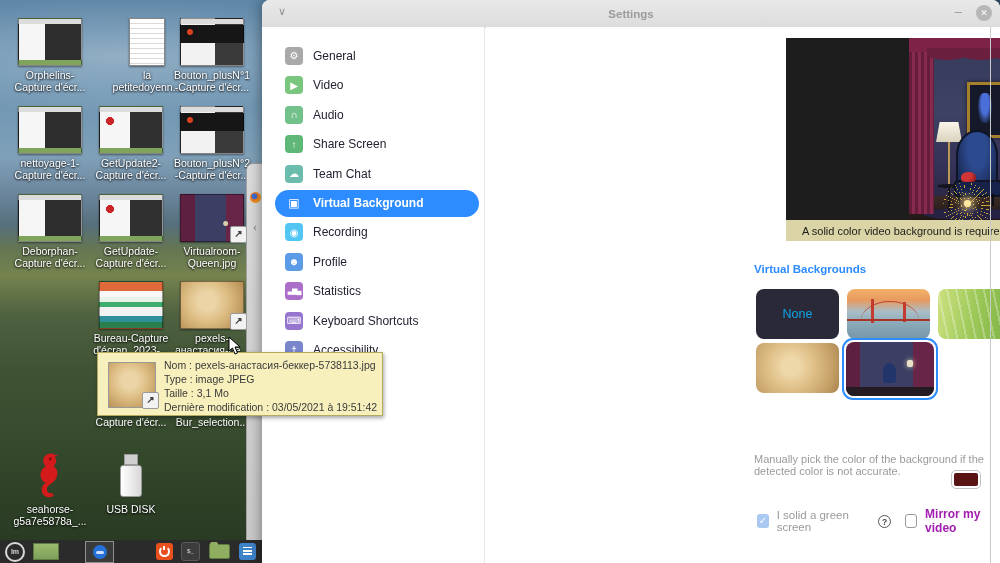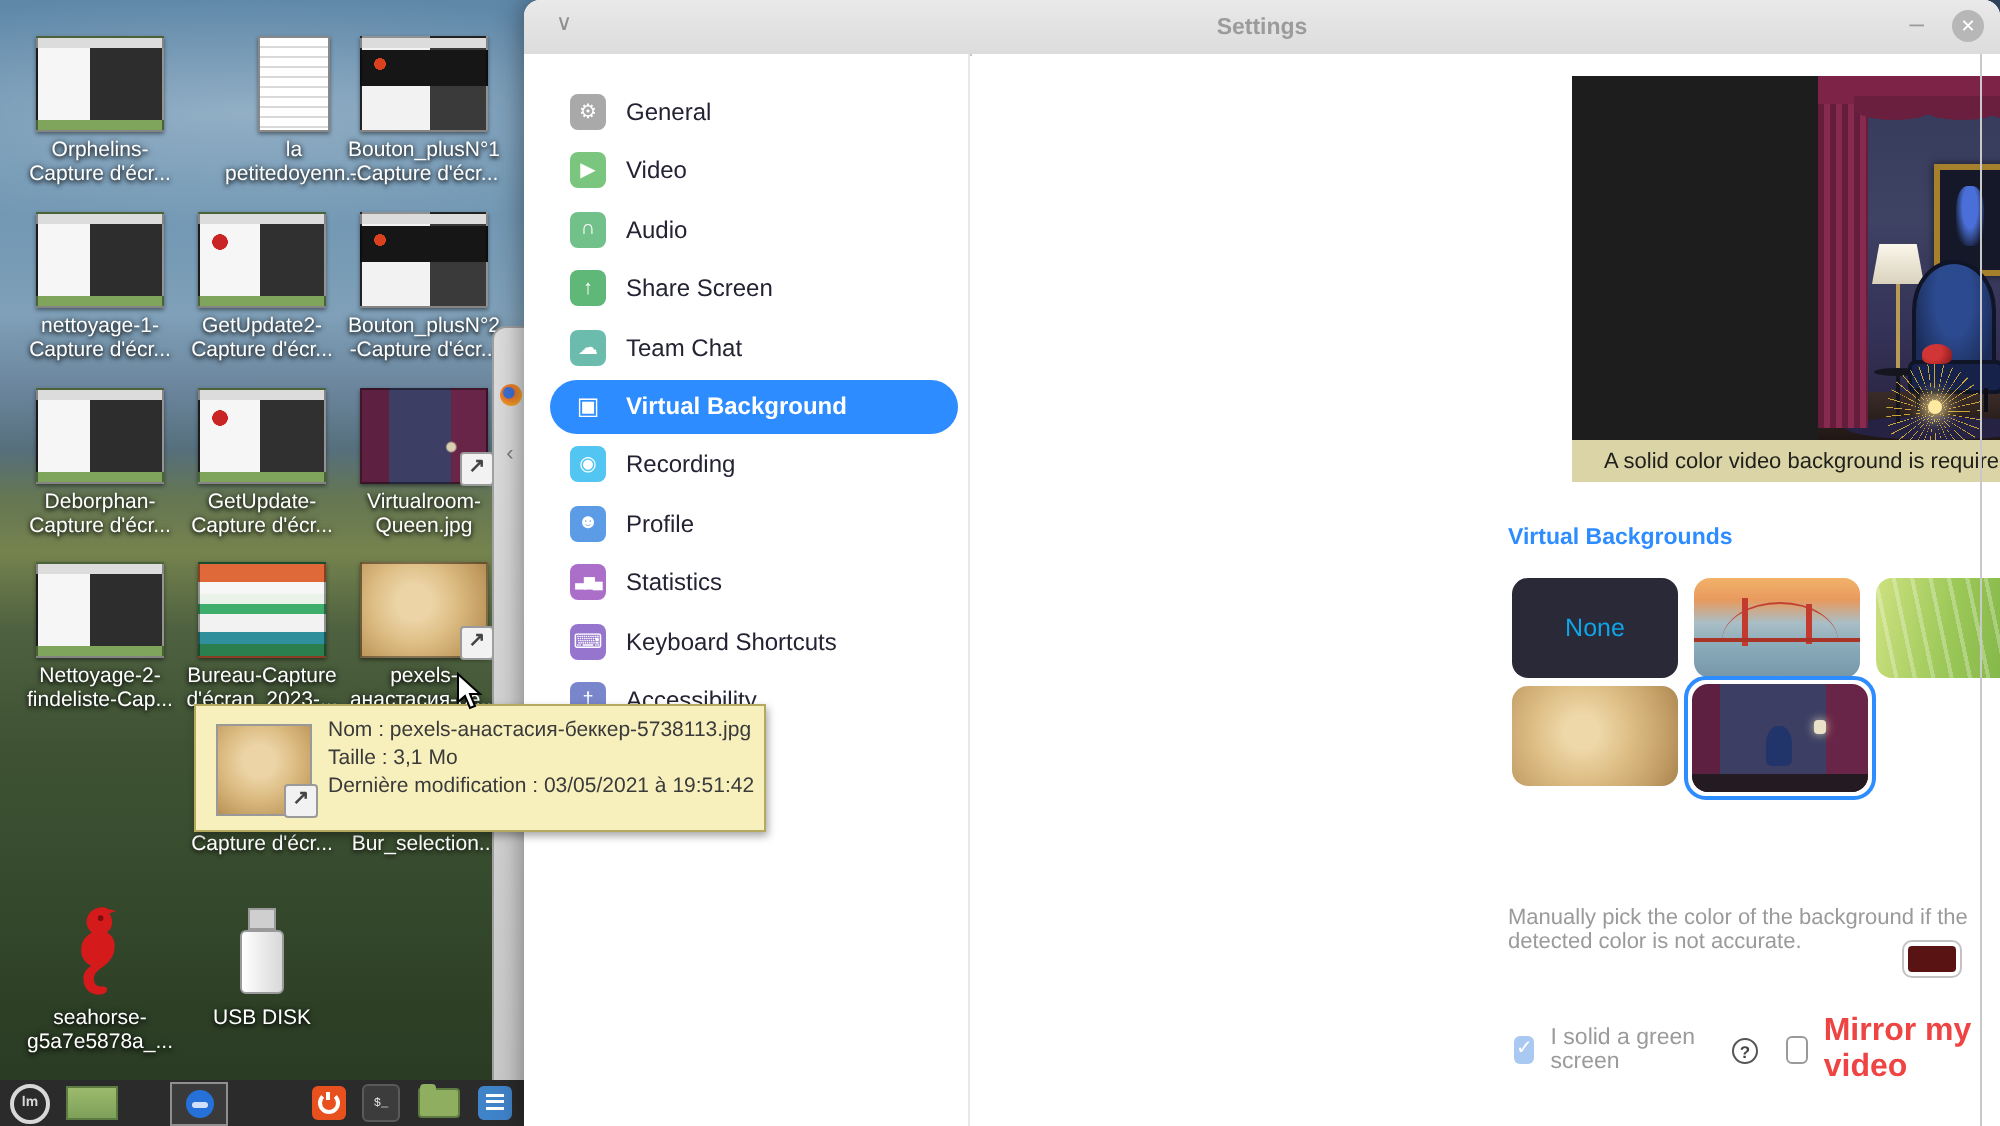--- a/index.html
+++ b/index.html
@@ -179,21 +179,21 @@
   
   .manual-text{position:absolute;left:268px;top:426px;font-size:11px;color:#9a9a9a;}
   .swatch{position:absolute;left:465px;top:443px;width:30px;height:19px;border:1px solid #c2c2c2;border-radius:5px;
     box-sizing:border-box;padding:2px;background:#fff;}
   .swatch-inner{width:100%;height:100%;border-radius:2px;}
   .cbrow{position:absolute;left:271px;top:480px;display:flex;align-items:center;}
   .cb{width:14px;height:14px;border-radius:3px;box-sizing:border-box;}
   .cb-checked{background:#a9c9f2;color:#fff;font-size:10px;line-height:14px;text-align:center;}
   .cb-empty{background:#fff;border:1px solid #9a9a9a;}
   .cb-label1{font-size:11.5px;color:#9a9a9a;margin:0 10px 0 8px;}
-  .cb-label2{font-size:16px;color:#ef4444;font-weight:bold;margin-left:8px;}
+  .cb-label2{font-size:12px;color:#a21caf;font-weight:bold;margin-left:8px;}
   .cbrow .helpc{margin-right:14px;}
 </style>
 </head>
 <body>
 
 <div id="screen">
 
   <div class="dicon" style="left:10px;top:18px">
     <div class="dthumb t-shot-a"></div>
     <div class="dlabel">Orphelins-
@@ -233,25 +233,20 @@
     <div class="dthumb t-shot-c"></div>
     <div class="dlabel">GetUpdate-
 Capture d'écr...</div>
   </div>
   <div class="dicon" style="left:172px;top:194px">
     <div class="dthumb t-room-img">
       <span class="badge">↗</span>
     </div>
     <div class="dlabel">Virtualroom-
 Queen.jpg</div>
-  </div>
-  <div class="dicon" style="left:10px;top:281px">
-    <div class="dthumb t-shot-a"></div>
-    <div class="dlabel">Nettoyage-2-
-findeliste-Cap...</div>
   </div>
   <div class="dicon" style="left:91px;top:281px">
     <div class="dthumb t-shot-d"></div>
     <div class="dlabel">Bureau-Capture
 d'écran_2023-...</div>
   </div>
   <div class="dicon" style="left:172px;top:281px">
     <div class="dthumb t-portrait-img">
       <span class="badge">↗</span>
     </div>
@@ -432,20 +427,21 @@
     </div>
     <div class="vline"></div>
   </div>
 
   <div class="tooltip">
     <div class="tt-thumb">
       <span class="badge">↗</span>
     </div>
     <div class="tt-text">
       <div>Nom : pexels-анастасия-беккер-5738113.jpg</div>
+      <div>Type : image JPEG</div>
       <div>Taille : 3,1 Mo</div>
       <div>Dernière modification : 03/05/2021 à 19:51:42</div>
     </div>
   </div>
 
   <div class="cursor">
     <svg width="14" height="20" viewBox="0 0 14 20">
         <path d="M1 1 L1 15 L4.5 12 L7 18 L9.5 17 L7 11 L12 11 Z" fill="#fff" stroke="#000" stroke-width="1"></path>
       </svg>
   </div>

